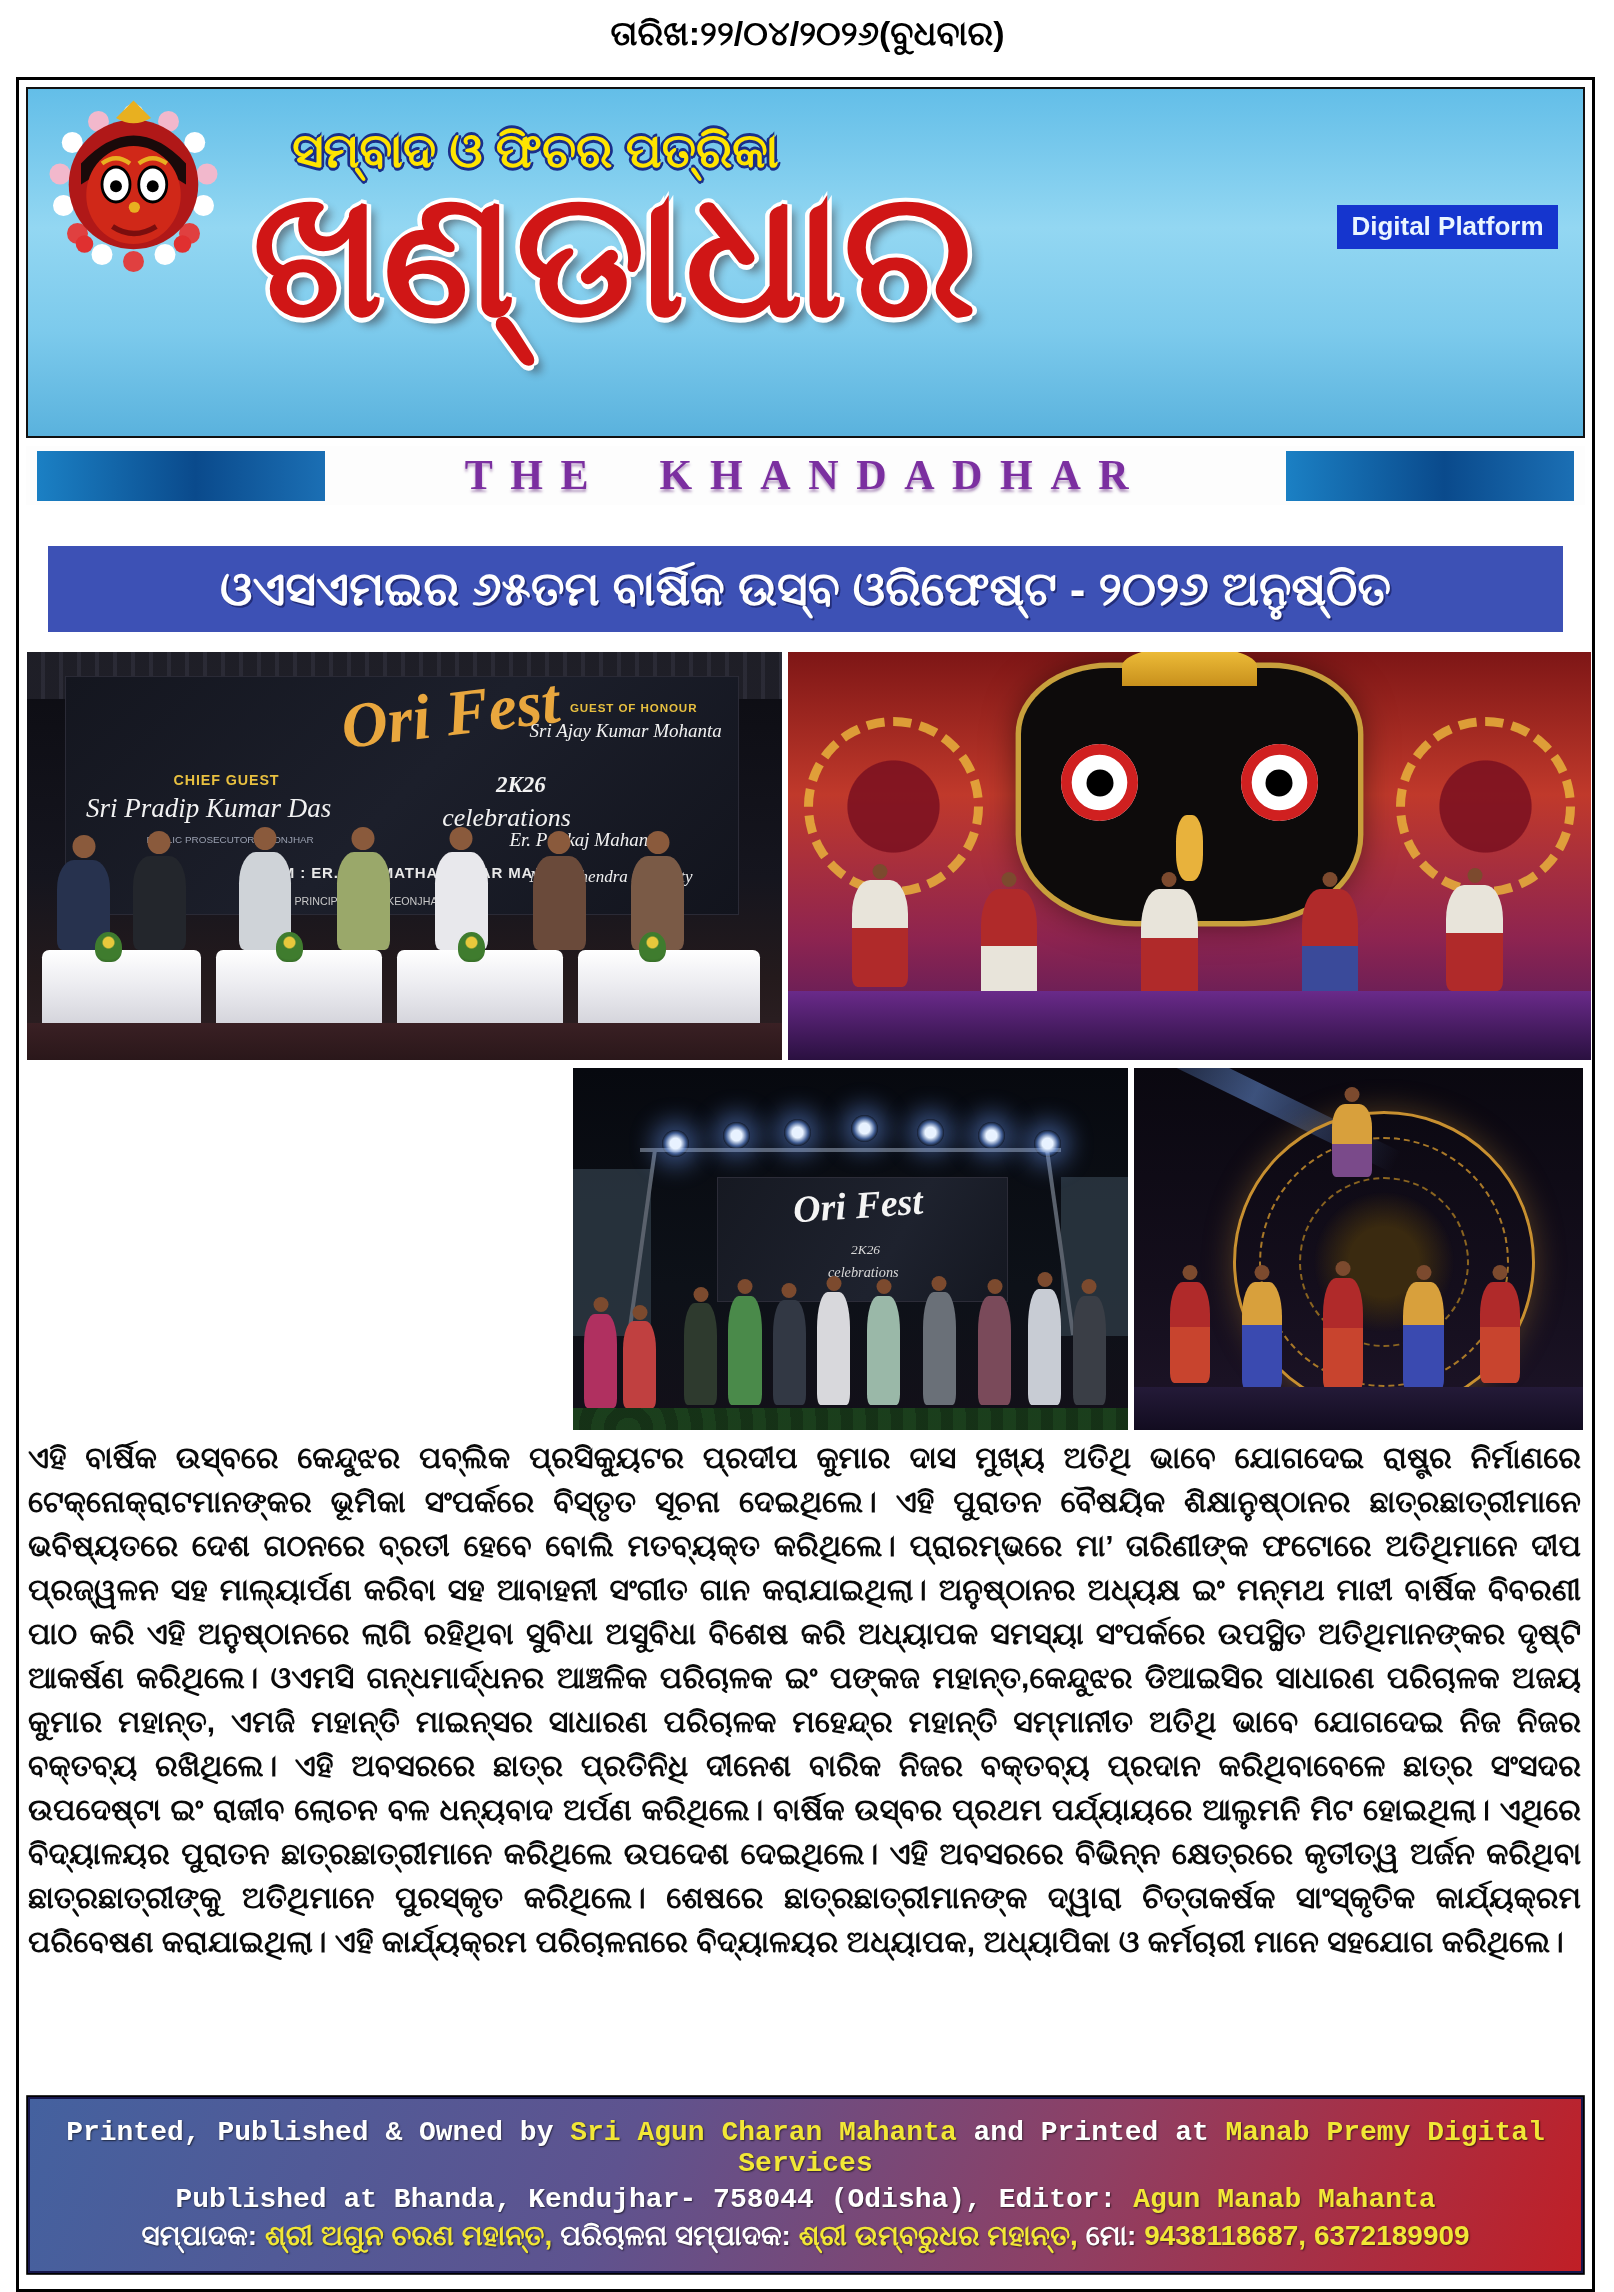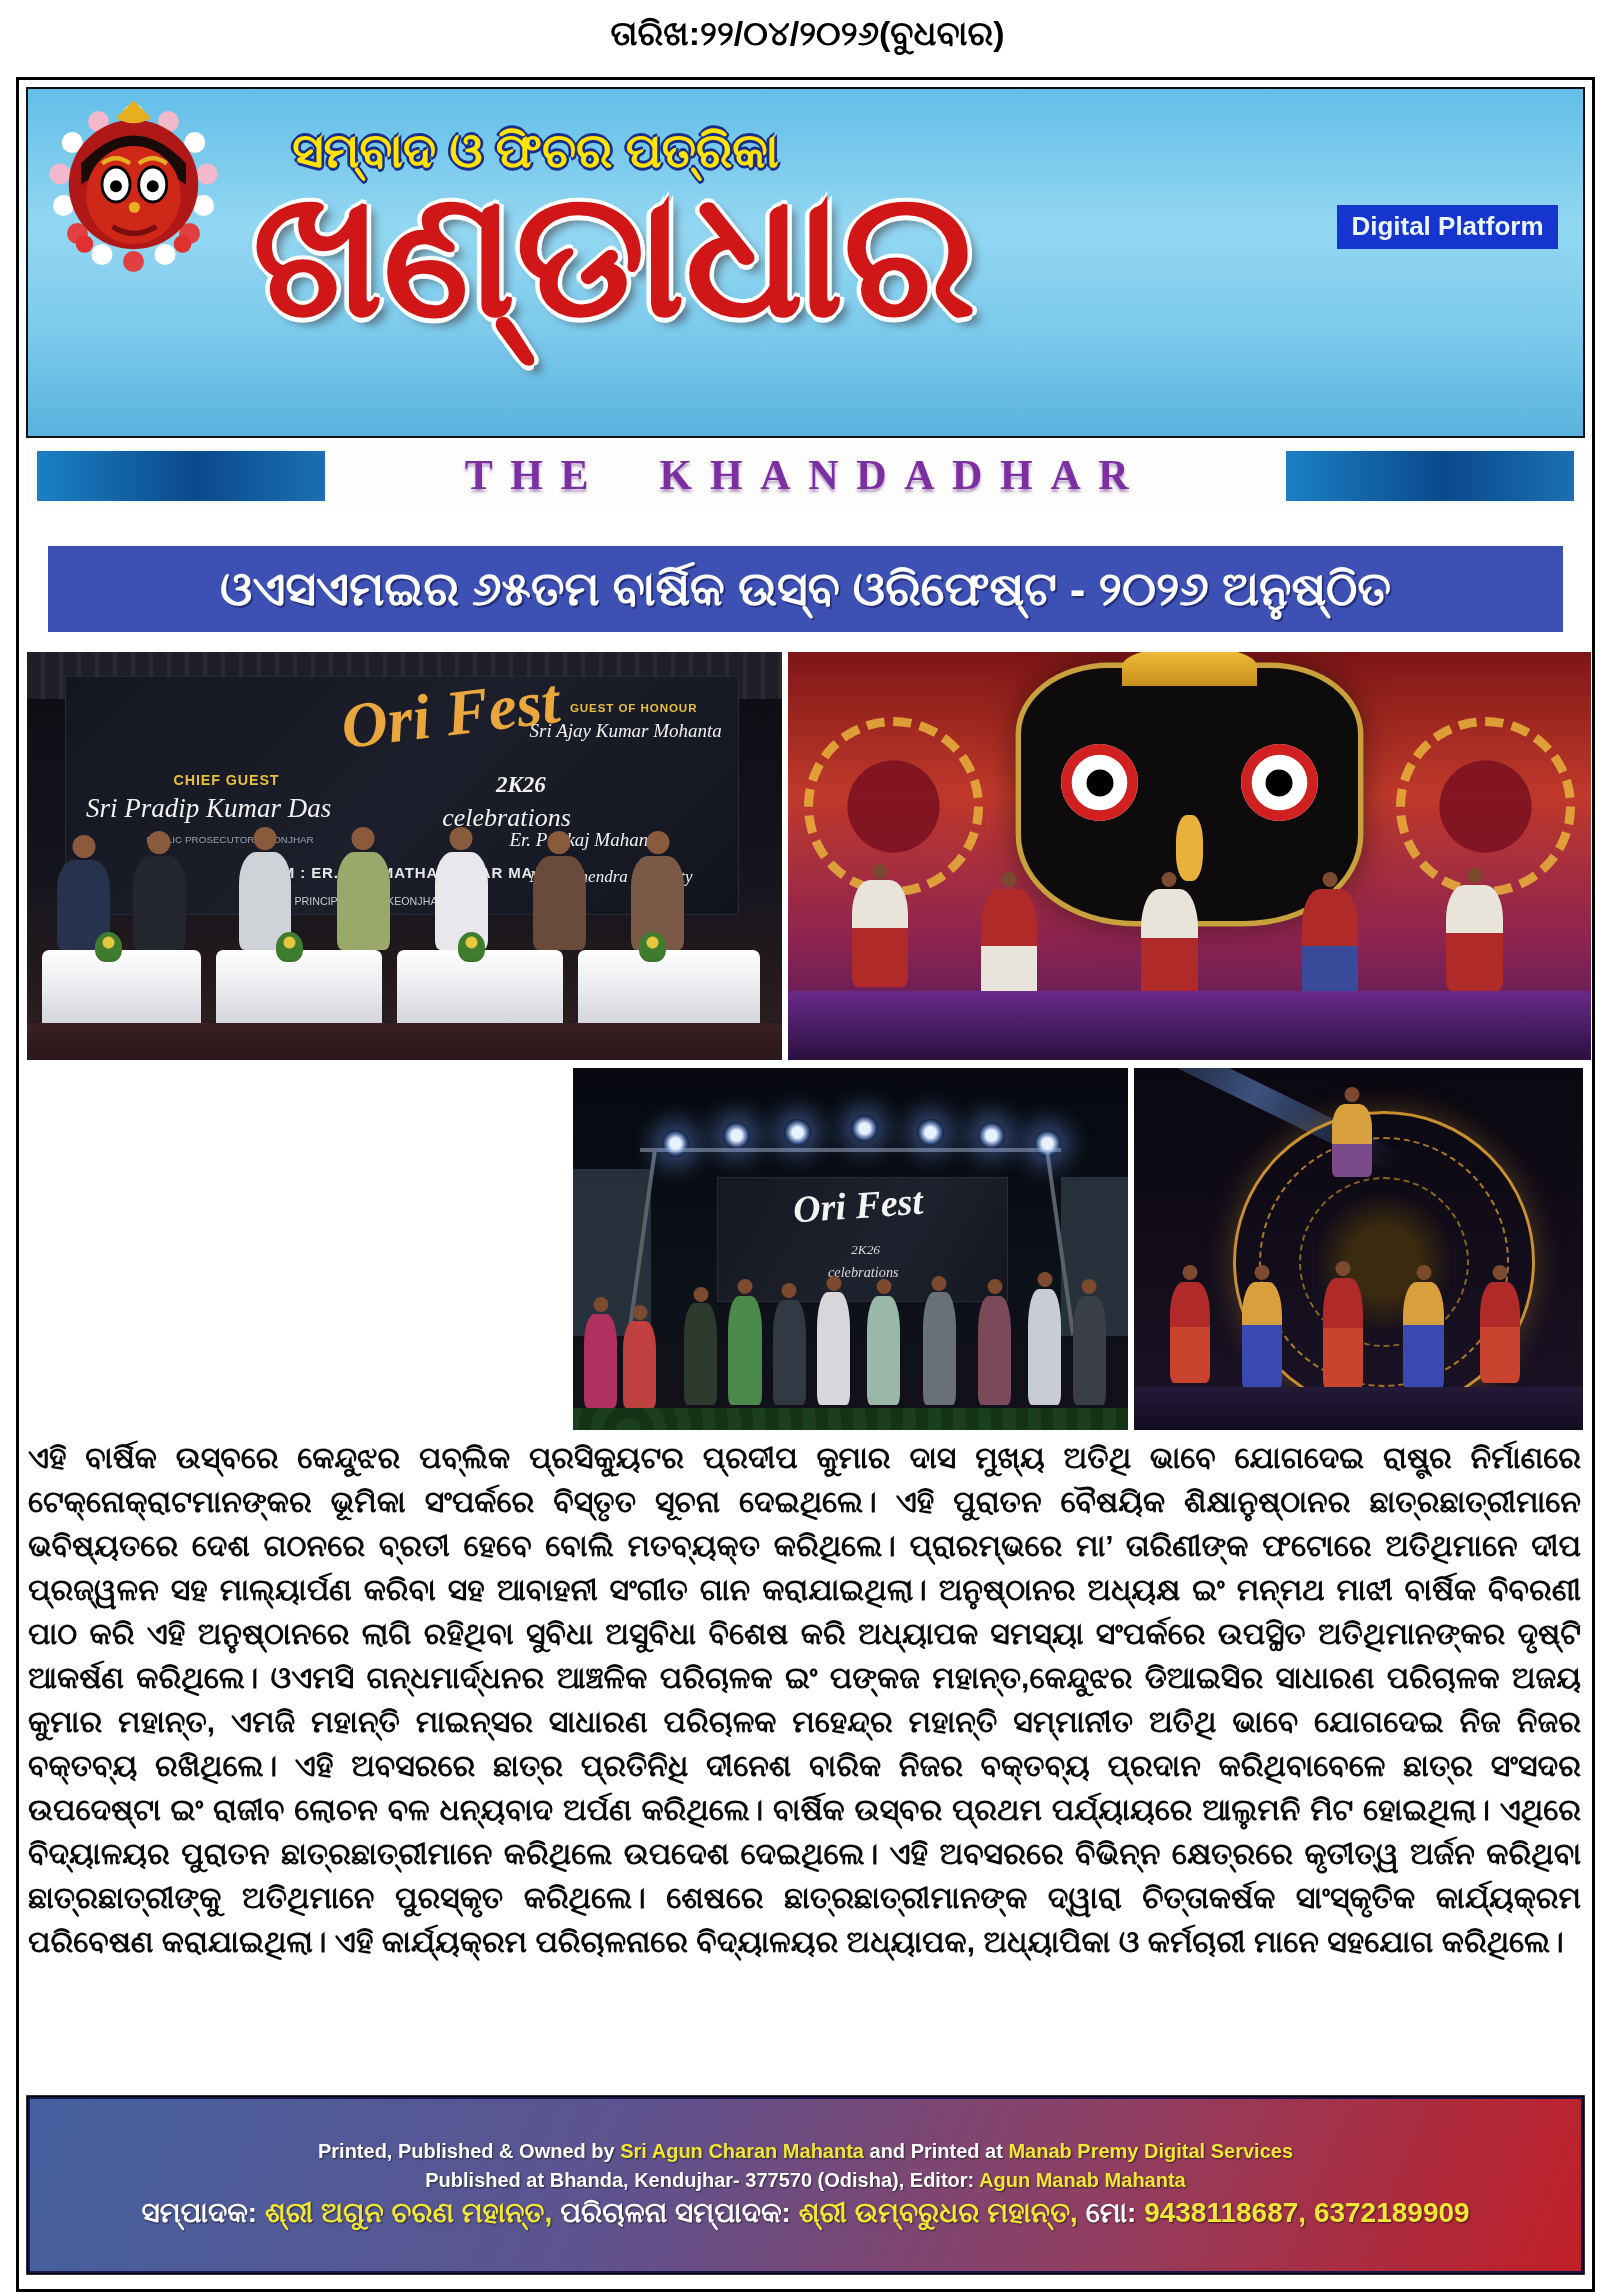--- a/index.html
+++ b/index.html
@@ -105,22 +105,22 @@
   .col-text{position:absolute;left:9px;top:987px;width:541px;height:360px;
             font-size:30px;line-height:45px;font-weight:600;text-align:justify;overflow:hidden;}
   .body-text{position:absolute;left:9px;top:1356px;width:1553px;height:627px;
              font-size:30px;line-height:44px;font-weight:600;text-align:justify;overflow:hidden;}
 
   
   .footer{position:absolute;left:9px;right:9px;top:2017px;height:172px;
           border:2.7px solid #15154a;box-shadow:0 0 0 1.8px #000;
           background:linear-gradient(112deg,#44619f 0%,#5e538f 38%,#8f3f63 68%,#c01f26 100%);
           display:flex;flex-direction:column;justify-content:center;gap:5.4px;}
-  .f-line{width:100%;text-align:center;font-family:Liberation Sans, sans-serif;
-          font-size:20px;font-weight:bold;text-shadow:0.9px 0.9px 1.8px rgba(0,0,0,.6);}
+  .f-line{width:100%;text-align:center;font-family:Liberation Mono, monospace;
+          font-size:28px;font-weight:bold;text-shadow:0.9px 0.9px 1.8px rgba(0,0,0,.6);}
   .f-line.f3{font-family:"Liberation Sans","DejaVu Sans",sans-serif;font-size:28px;}
 </style>
 </head>
 <body>
 
 <div class="dateline">ତାରିଖ:୨୨/୦୪/୨୦୨୬(ବୁଧବାର)</div>
 
 <div class="frame">
 
   <div class="masthead">
@@ -264,18 +264,18 @@
     <i class="pp sm" style="left:42%;bottom:11%;width:9%;height:31%;background:linear-gradient(180deg,#b02a2a 45%,#c8442e 45%)"></i>
     <i class="pp sm" style="left:60%;bottom:11%;width:9%;height:30%;background:linear-gradient(180deg,#d8a03c 40%,#3a4ab0 40%)"></i>
     <i class="pp sm" style="left:77%;bottom:13%;width:9%;height:28%;background:linear-gradient(180deg,#b02a2a 45%,#c8442e 45%)"></i>
     <div class="p4-floor"></div>
   </div>
 
   <div class="body-text">ଏହି ବାର୍ଷିକ ଉସ୍ବରେ କେନ୍ଦୁଝର ପବ୍ଲିକ ପ୍ରସିକ୍ୟୁଟର ପ୍ରଦୀପ କୁମାର ଦାସ ମୁଖ୍ୟ ଅତିଥି ଭାବେ ଯୋଗଦେଇ ରାଷ୍ଟ୍ର ନିର୍ମାଣରେ ଟେକ୍ନୋକ୍ରାଟମାନଙ୍କର ଭୂମିକା ସଂପର୍କରେ ବିସ୍ତୃତ ସୂଚନା ଦେଇଥିଲେ। ଏହି ପୁରାତନ ବୈଷୟିକ ଶିକ୍ଷାନୁଷ୍ଠାନର ଛାତ୍ରଛାତ୍ରୀମାନେ ଭବିଷ୍ୟତରେ ଦେଶ ଗଠନରେ ବ୍ରତୀ ହେବେ ବୋଲି ମତବ୍ୟକ୍ତ କରିଥିଲେ। ପ୍ରାରମ୍ଭରେ ମା’ ତାରିଣୀଙ୍କ ଫଟୋରେ ଅତିଥିମାନେ ଦୀପ ପ୍ରଜ୍ୱଳନ ସହ ମାଲ୍ୟାର୍ପଣ କରିବା ସହ ଆବାହନୀ ସଂଗୀତ ଗାନ କରାଯାଇଥିଲା। ଅନୁଷ୍ଠାନର ଅଧ୍ୟକ୍ଷ ଇଂ ମନ୍ମଥ ମାଝୀ ବାର୍ଷିକ ବିବରଣୀ ପାଠ କରି ଏହି ଅନୁଷ୍ଠାନରେ ଲାଗି ରହିଥିବା ସୁବିଧା ଅସୁବିଧା ବିଶେଷ କରି ଅଧ୍ୟାପକ ସମସ୍ୟା ସଂପର୍କରେ ଉପସ୍ଥିତ ଅତିଥିମାନଙ୍କର ଦୃଷ୍ଟି ଆକର୍ଷଣ କରିଥିଲେ। ଓଏମସି ଗନ୍ଧମାର୍ଦ୍ଧନର ଆଞ୍ଚଳିକ ପରିଚାଳକ ଇଂ ପଙ୍କଜ ମହାନ୍ତ,କେନ୍ଦୁଝର ଡିଆଇସିର ସାଧାରଣ ପରିଚାଳକ ଅଜୟ କୁମାର ମହାନ୍ତ, ଏମଜି ମହାନ୍ତି ମାଇନ୍ସର ସାଧାରଣ ପରିଚାଳକ ମହେନ୍ଦ୍ର ମହାନ୍ତି ସମ୍ମାନୀତ ଅତିଥି ଭାବେ ଯୋଗଦେଇ ନିଜ ନିଜର ବକ୍ତବ୍ୟ ରଖିଥିଲେ। ଏହି ଅବସରରେ ଛାତ୍ର ପ୍ରତିନିଧି ଦୀନେଶ ବାରିକ ନିଜର ବକ୍ତବ୍ୟ ପ୍ରଦାନ କରିଥିବାବେଳେ ଛାତ୍ର ସଂସଦର ଉପଦେଷ୍ଟା ଇଂ ରାଜୀବ ଲୋଚନ ବଳ ଧନ୍ୟବାଦ ଅର୍ପଣ କରିଥିଲେ। ବାର୍ଷିକ ଉସ୍ବର ପ୍ରଥମ ପର୍ଯ୍ୟାୟରେ ଆଲୁମନି ମିଟ ହୋଇଥିଲା। ଏଥିରେ ବିଦ୍ୟାଳୟର ପୁରାତନ ଛାତ୍ରଛାତ୍ରୀମାନେ କରିଥିଲେ ଉପଦେଶ ଦେଇଥିଲେ। ଏହି ଅବସରରେ ବିଭିନ୍ନ କ୍ଷେତ୍ରରେ କୃତୀତ୍ୱ ଅର୍ଜନ କରିଥିବା ଛାତ୍ରଛାତ୍ରୀଙ୍କୁ ଅତିଥିମାନେ ପୁରସ୍କୃତ କରିଥିଲେ। ଶେଷରେ ଛାତ୍ରଛାତ୍ରୀମାନଙ୍କ ଦ୍ୱାରା ଚିତ୍ତାକର୍ଷକ ସାଂସ୍କୃତିକ କାର୍ଯ୍ୟକ୍ରମ ପରିବେଷଣ କରାଯାଇଥିଲା। ଏହି କାର୍ଯ୍ୟକ୍ରମ ପରିଚାଳନାରେ ବିଦ୍ୟାଳୟର ଅଧ୍ୟାପକ, ଅଧ୍ୟାପିକା ଓ କର୍ମଚାରୀ ମାନେ ସହଯୋଗ କରିଥିଲେ।</div>
 
   <div class="footer">
     <div class="f-line f1"><span style="color: rgb(255, 255, 255);">Printed, Published &amp; Owned by </span><span style="color: rgb(242, 231, 54);">Sri Agun Charan Mahanta</span><span style="color: rgb(255, 255, 255);"> and Printed at </span><span style="color: rgb(242, 231, 54);">Manab Premy Digital Services</span></div>
-    <div class="f-line f2"><span style="color: rgb(255, 255, 255);">Published at Bhanda, Kendujhar- 377570 (Odisha), Editor: </span><span style="color: rgb(242, 231, 54);">Agun Manab Mahanta</span></div>
+    <div class="f-line f2"><span style="color: rgb(255, 255, 255);">Published at Bhanda, Kendujhar- 758044 (Odisha), Editor: </span><span style="color: rgb(242, 231, 54);">Agun Manab Mahanta</span></div>
     <div class="f-line f3"><span style="color: rgb(255, 255, 255);">ସମ୍ପାଦକ: </span><span style="color: rgb(242, 231, 54);">ଶ୍ରୀ ଅଗୁନ ଚରଣ ମହାନ୍ତ, </span><span style="color: rgb(255, 255, 255);">ପରିଚାଳନା ସମ୍ପାଦକ: </span><span style="color: rgb(242, 231, 54);">ଶ୍ରୀ ଉମ୍ବରୁଧର ମହାନ୍ତ, </span><span style="color: rgb(255, 255, 255);">ମୋ: </span><span style="color: rgb(242, 231, 54);">9438118687, 6372189909</span></div>
   </div>
 
 </div>
 
 
 </body></html>

